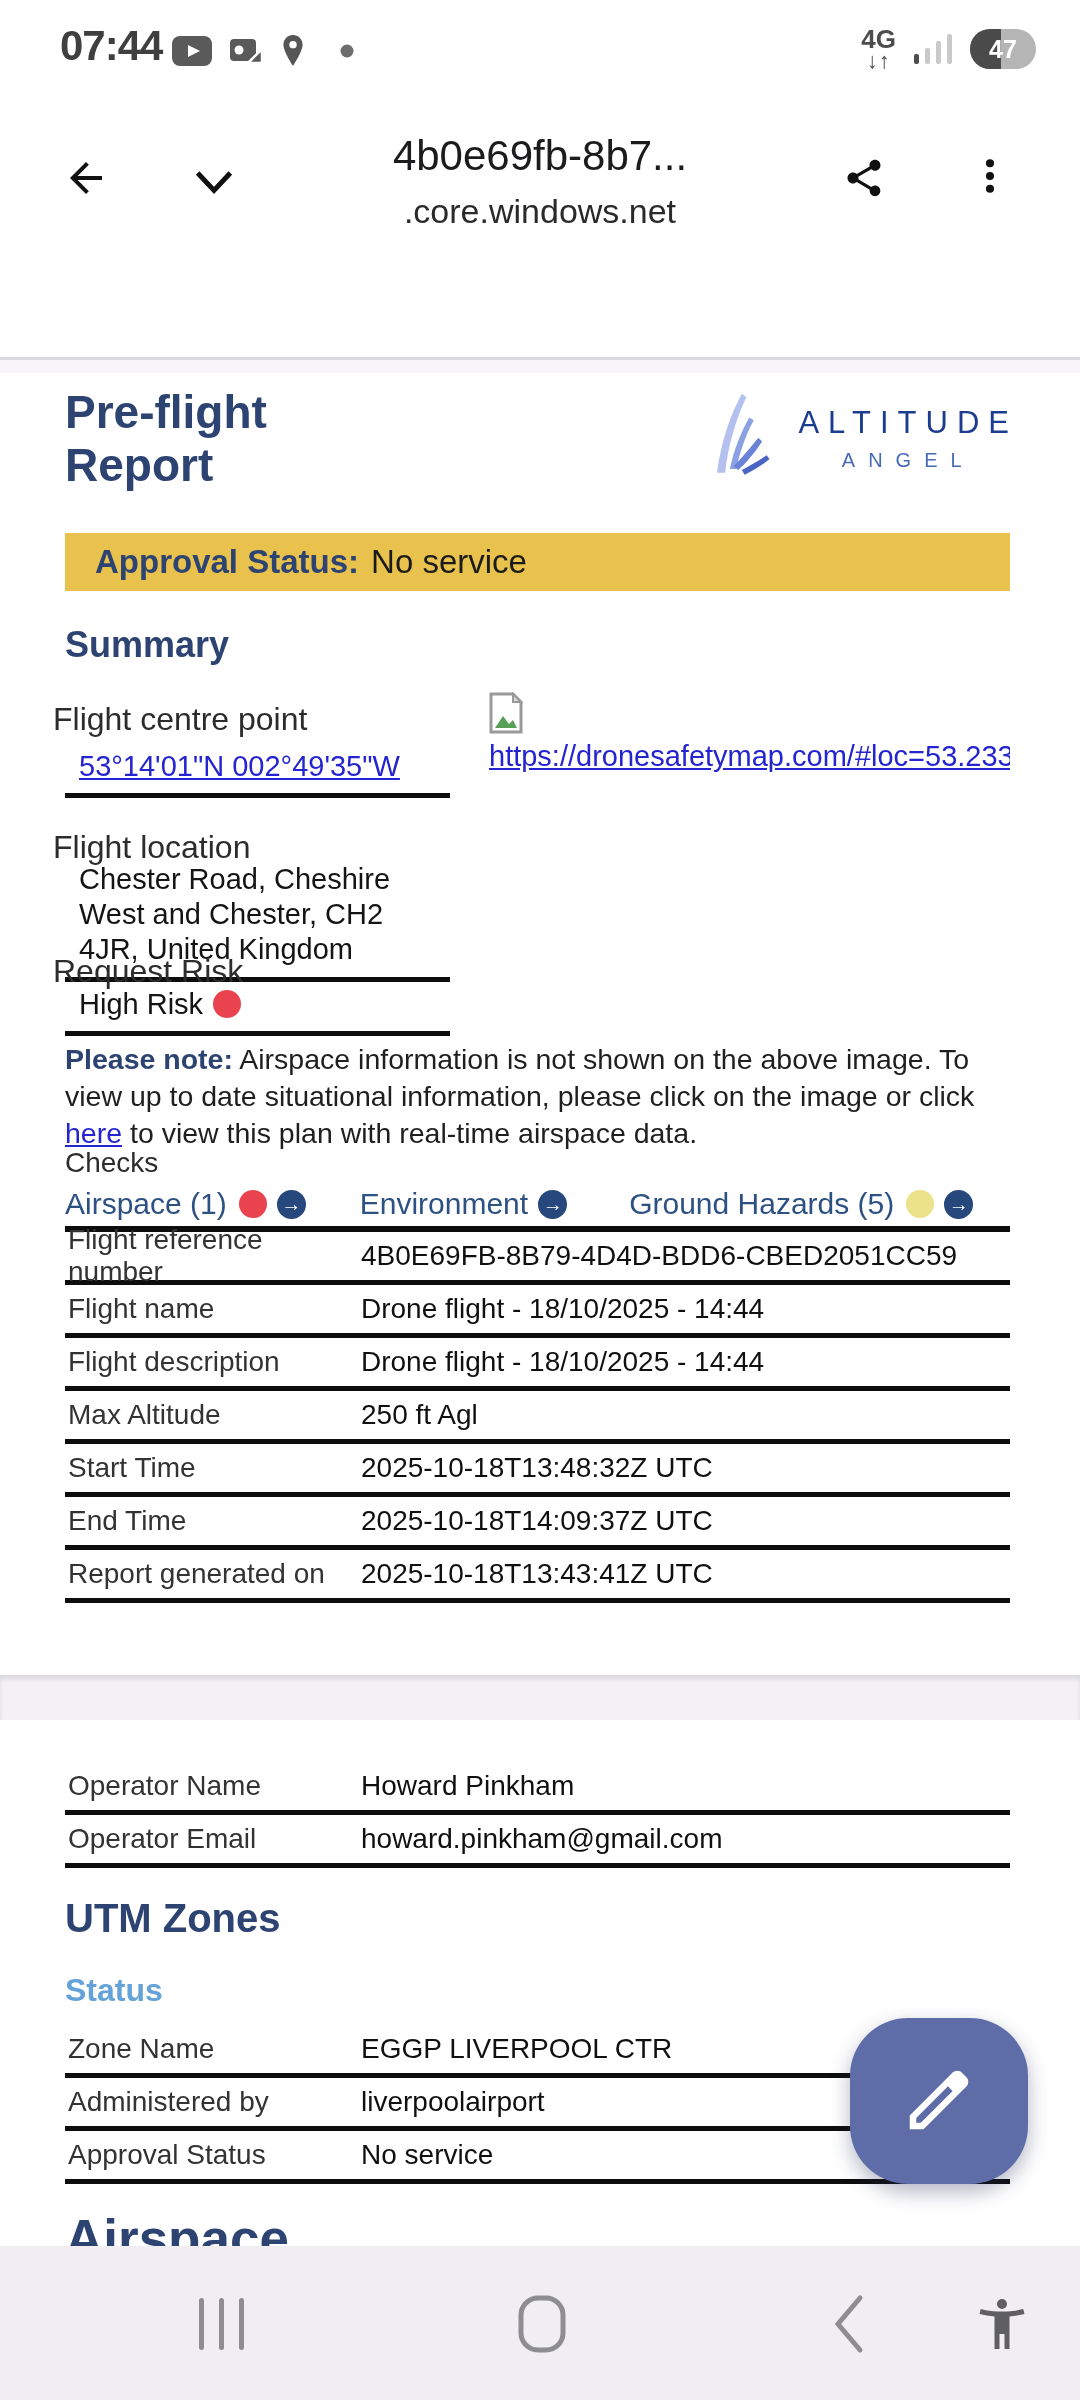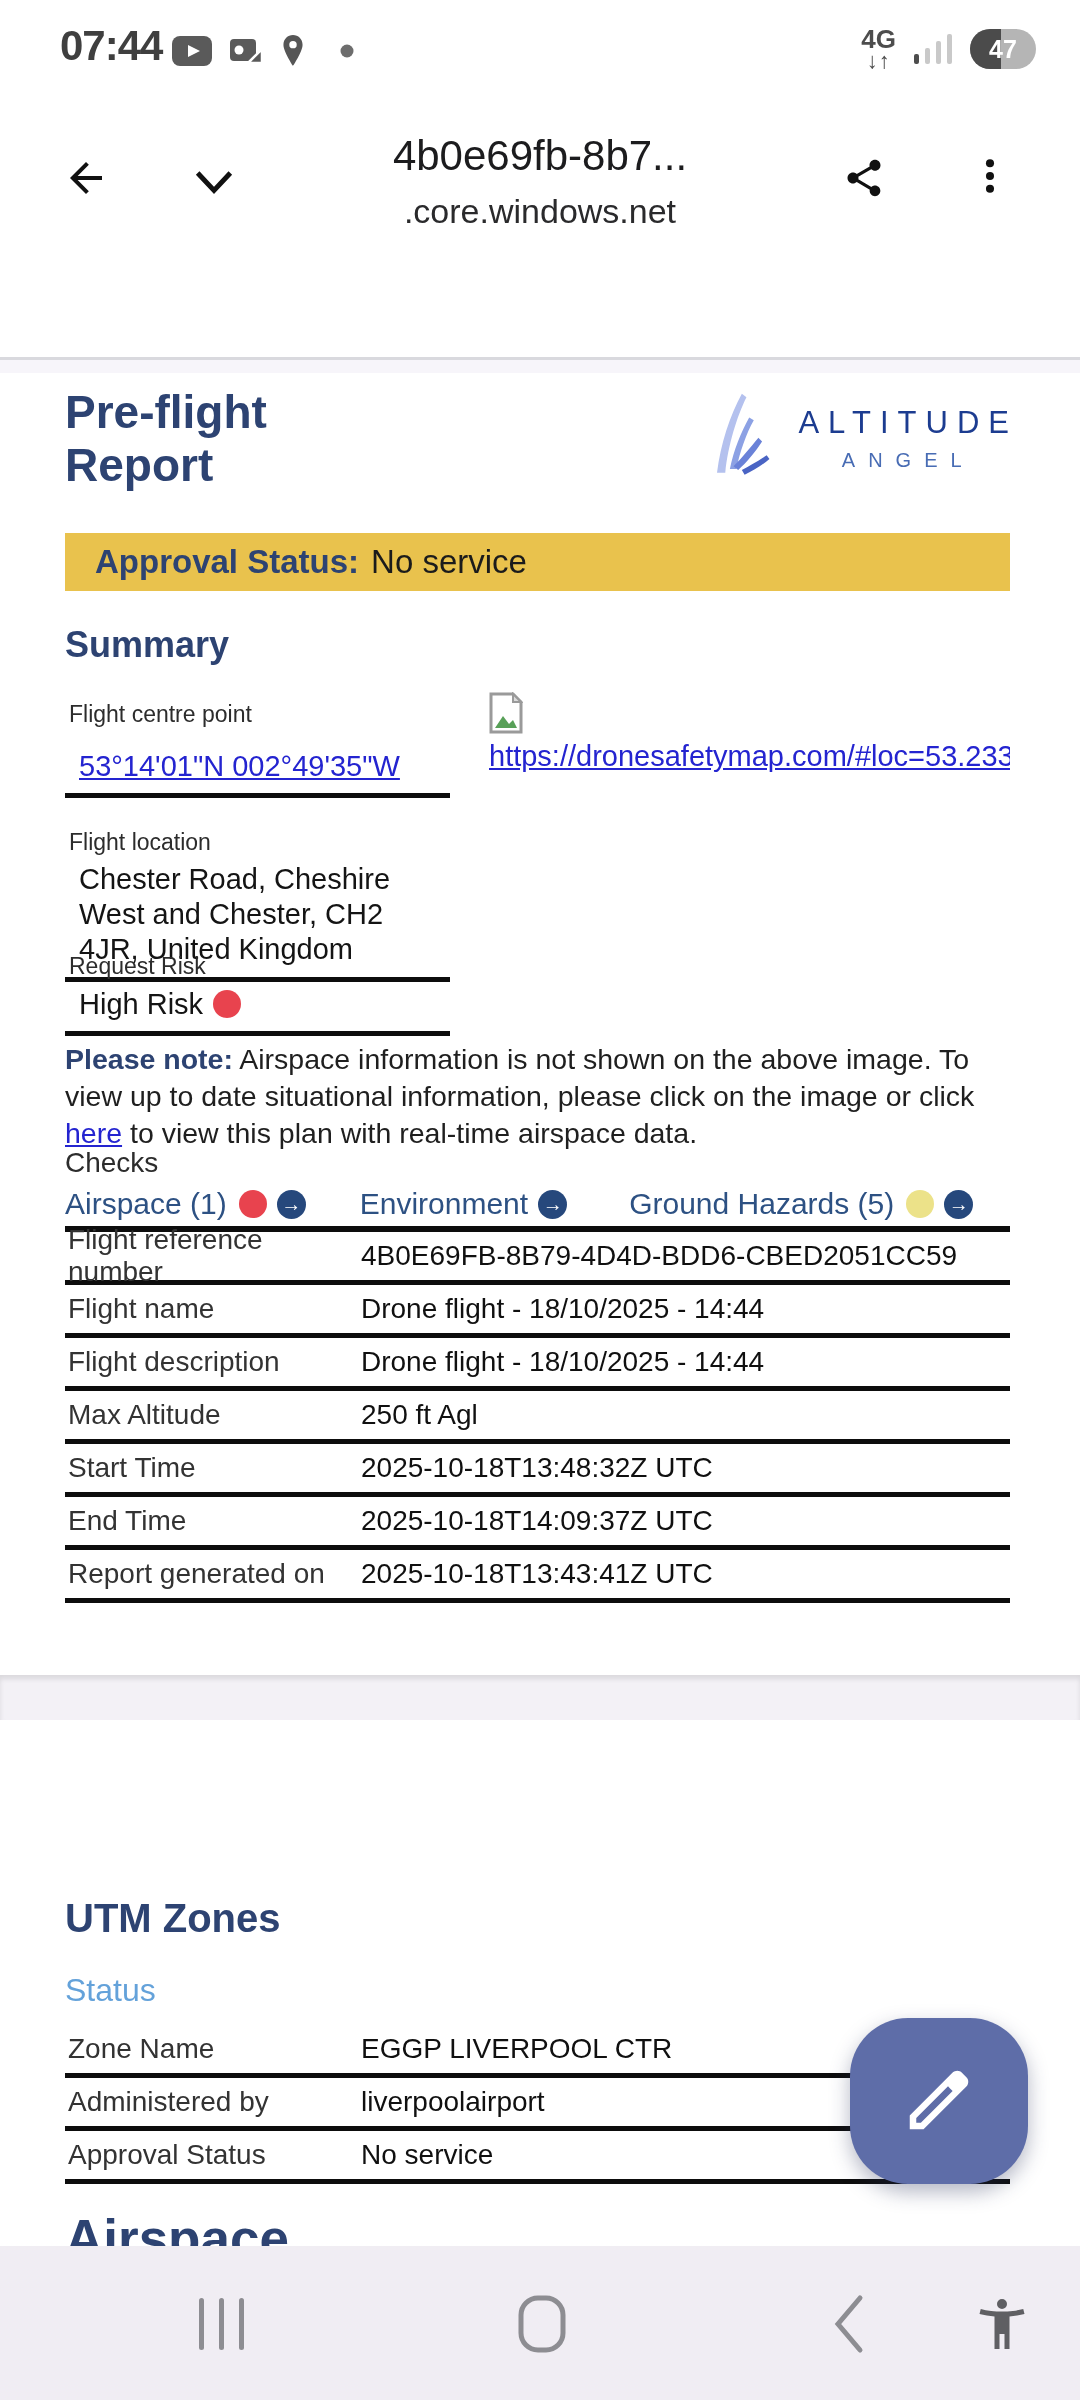--- a/index.html
+++ b/index.html
@@ -32,21 +32,21 @@
   .doc-title{position:absolute;left:65px;top:386px;font-size:46px;line-height:53px;font-weight:bold;color:#2d4372;}
   .logo{position:absolute;top:390px;right:62px;display:flex;align-items:center;gap:12px;}
   .logo-text{display:flex;flex-direction:column;align-items:center;}
   .logo-name{font-size:31px;letter-spacing:9px;color:#1c3c90;font-weight:500;}
   .logo-sub{font-size:20px;letter-spacing:13px;color:#486cb4;margin-top:8px;text-align:right;}
   .banner{position:absolute;left:65px;top:533px;width:945px;height:58px;background:#e9c24d;
           display:flex;align-items:center;padding-left:30px;box-sizing:border-box;font-size:33px;}
   .banner b{color:#2d4372;}
   .banner span{color:#1b1b1b;margin-left:12px;}
   .h-summary{position:absolute;left:65px;top:624px;font-size:36px;font-weight:bold;color:#2d4372;}
-  .f-label{position:absolute;left:69px;font-size:23px;color:#2c2c2c;}
+  .f-label{position:absolute;left:53px;font-size:32px;color:#2c2c2c;}
   .f-value{position:absolute;left:65px;width:385px;border-bottom:5px solid #0d0d0d;
            padding:4px 0 10px 14px;box-sizing:border-box;font-size:29px;color:#141414;}
   .link{color:#2424d0;text-decoration:underline;}
   .map-fig{position:absolute;left:489px;top:692px;width:521px;}
   .map-link{display:block;margin-top:2px;width:521px;overflow:hidden;white-space:nowrap;
             font-size:29px;}
   .dot{display:inline-block;width:28px;height:28px;border-radius:50%;vertical-align:-4px;margin-left:10px;}
   .dot-red{background:#e8434e;}
   .dot-yellow{background:#ece289;}
   .note{position:absolute;left:65px;top:1041px;width:950px;font-size:28.5px;line-height:37px;color:#1f1f1f;}
@@ -61,21 +61,21 @@
   .dtable{position:absolute;left:65px;width:945px;}
   .t1{top:1226px;border-top:6px solid #0d0d0d;}
   .t2{top:1762px;}
   .t3{top:2025px;}
   .drow{display:flex;align-items:center;height:48px;border-bottom:5px solid #0d0d0d;}
   .dlabel{width:293px;font-size:28px;color:#333;flex:none;padding-left:3px;}
   .dvalue{font-size:28px;color:#101010;font-weight:500;}
   .page-gap{position:absolute;left:0;top:1675px;width:1080px;height:45px;background:#f3f1f6;
             box-shadow:inset 0 4px 5px rgba(0,0,0,0.10);}
   .h-utm{position:absolute;left:65px;top:1896px;font-size:40px;font-weight:bold;color:#2d4372;}
-  .h-status{position:absolute;left:65px;top:1972px;font-size:32px;font-weight:normal;color:#64a2da;}
+  .h-status{position:absolute;left:65px;top:1972px;font-size:32px;font-weight:bold;color:#64a2da;}
   .h-airspace{position:absolute;left:65px;top:2208px;font-size:53px;font-weight:bold;color:#2d4372;}
   
   .fab{position:absolute;left:850px;top:2018px;width:178px;height:166px;border-radius:58px;border:none;
        background:#5e6da8;display:flex;align-items:center;justify-content:center;
        box-shadow:0 8px 20px rgba(40,50,90,0.35);cursor:pointer;}
   
   .nav-bar{position:absolute;left:0;top:2246px;width:1080px;height:154px;background:#f0edf3;}
   .nav-icon{position:absolute;top:48px;width:60px;height:60px;display:flex;align-items:center;justify-content:center;}
   .ni-recents{left:192px;} .ni-home{left:512px;} .ni-back{left:818px;} .ni-access{left:972px;}
 </style>
@@ -263,20 +263,30 @@
         <div class="dvalue">2025-10-18T14:09:37Z UTC</div>
       </div>
     <div class="drow">
         <div class="dlabel">Report generated on</div>
         <div class="dvalue">2025-10-18T13:43:41Z UTC</div>
       </div>
   </div>
 
   <div class="page-gap"></div>
 
+  <div class="dtable t2">
+    <div class="drow">
+        <div class="dlabel">Operator Name</div>
+        <div class="dvalue">Howard Pinkham</div>
+      </div>
+    <div class="drow">
+        <div class="dlabel">Operator Email</div>
+        <div class="dvalue">howard.pinkham@gmail.com</div>
+      </div>
+  </div>
 
   <div class="h-utm">UTM Zones</div>
   <div class="h-status">Status</div>
 
   <div class="dtable t3">
     <div class="drow">
         <div class="dlabel">Zone Name</div>
         <div class="dvalue">EGGP LIVERPOOL CTR</div>
       </div>
     <div class="drow">

